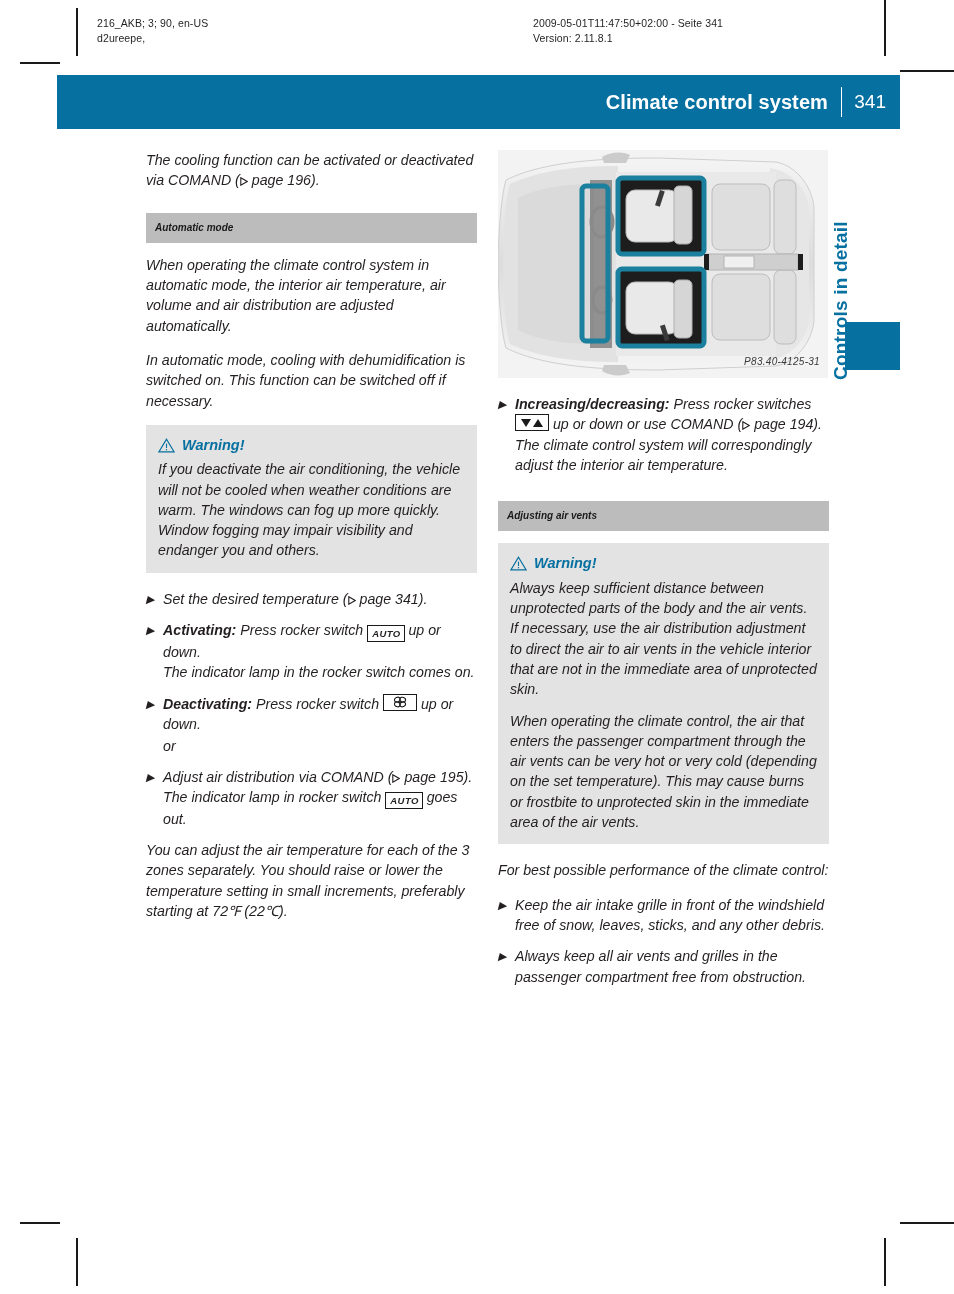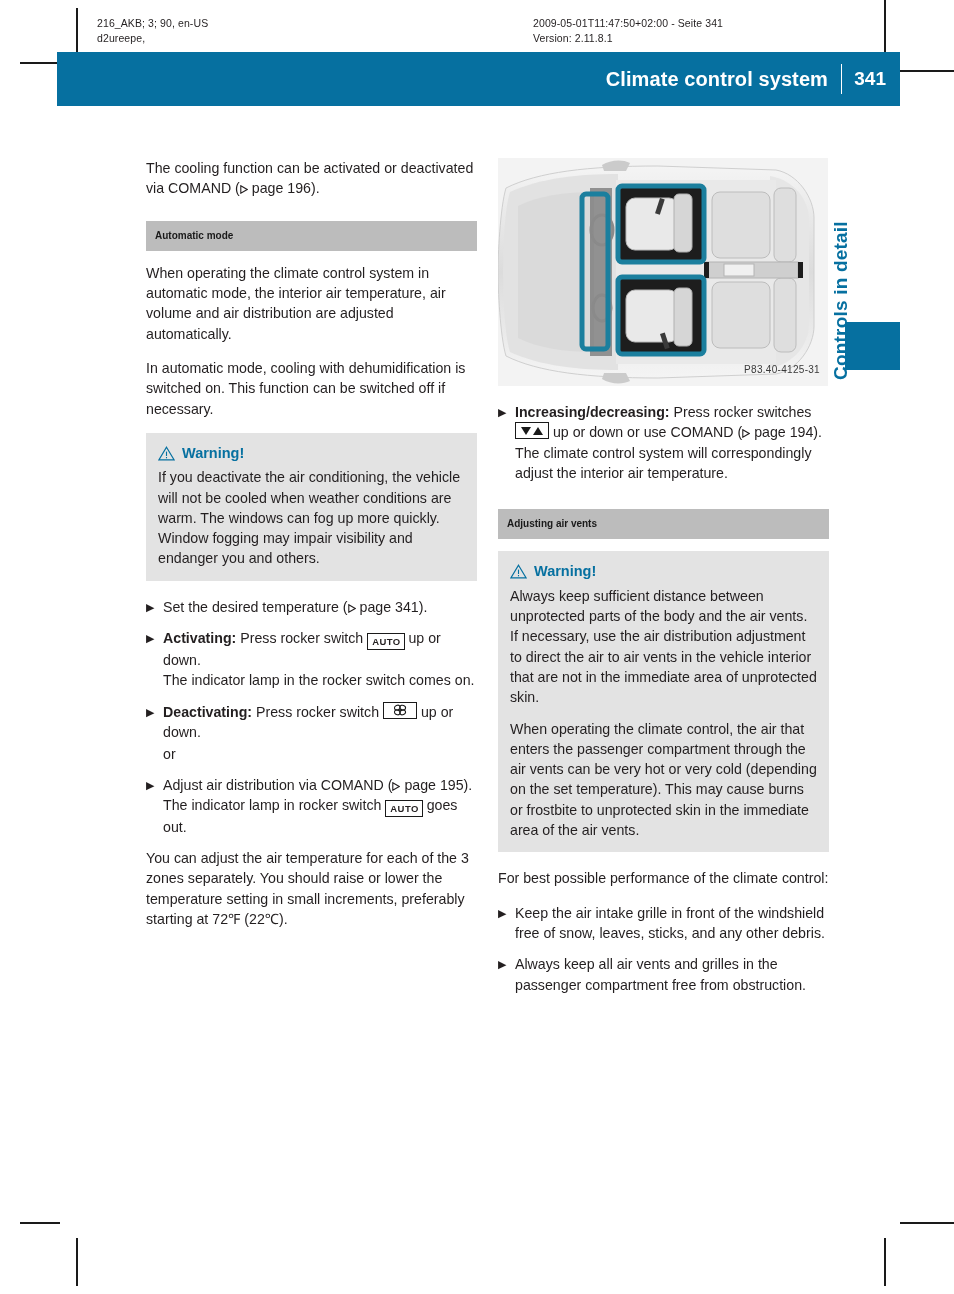--- a/index.html
+++ b/index.html
@@ -26,21 +26,21 @@
     color: #231f20;
     letter-spacing: 0.1px;
   }
   .slug-left { left: 97px; }
   .slug-right { left: 533px; }
 
   
   .header-band {
     position: absolute;
     left: 57px;
-    top: 52px;
+    top: 75px;
     width: 843px;
     height: 54px;
     background: #0670a0;
   }
   .header-title {
     position: absolute;
     right: 72px;
     top: 0;
     height: 54px;
     display: flex;
@@ -60,21 +60,21 @@
   }
   .header-page {
     position: absolute;
     right: 14px;
     top: 0;
     height: 54px;
     display: flex;
     align-items: center;
     color: #ffffff;
     font-size: 19px;
-    font-weight: bold;
+    font-weight: normal;
   }
 
   
   .side-marker {
     position: absolute;
     left: 845px;
     top: 322px;
     width: 55px;
     height: 48px;
     background: #0670a0;
@@ -89,24 +89,25 @@
     font-weight: bold;
     transform: rotate(-90deg);
     transform-origin: left top;
     white-space: nowrap;
     letter-spacing: 0.2px;
   }
 
   
   .col {
     position: absolute;
-    top: 158px;
+    top: 150px;
     width: 331px;
     font-size: 14.2px;
     line-height: 20.3px;
+    font-style: italic;
   }
   .col-left  { left: 146px; }
   .col-right { left: 498px; }
 
   p { margin: 0 0 14px 0; }
 
   
   .sect-head {
     background: #bcbcbc;
     color: #1a1a1a;

